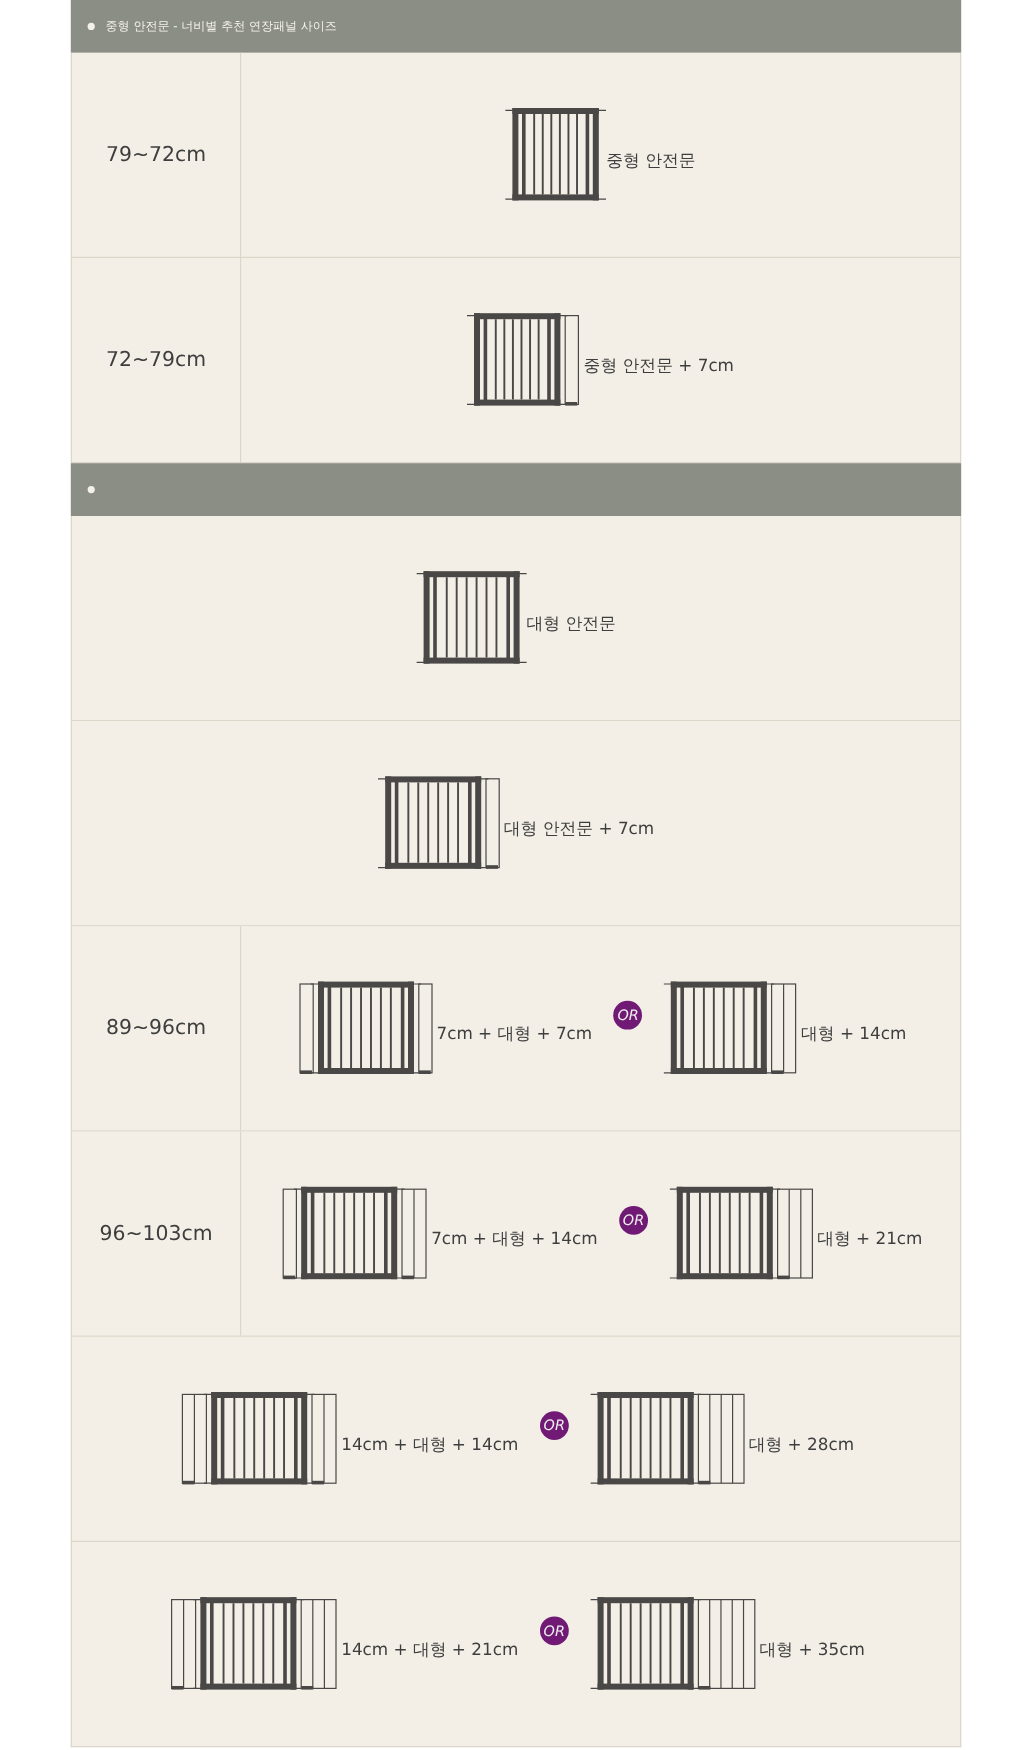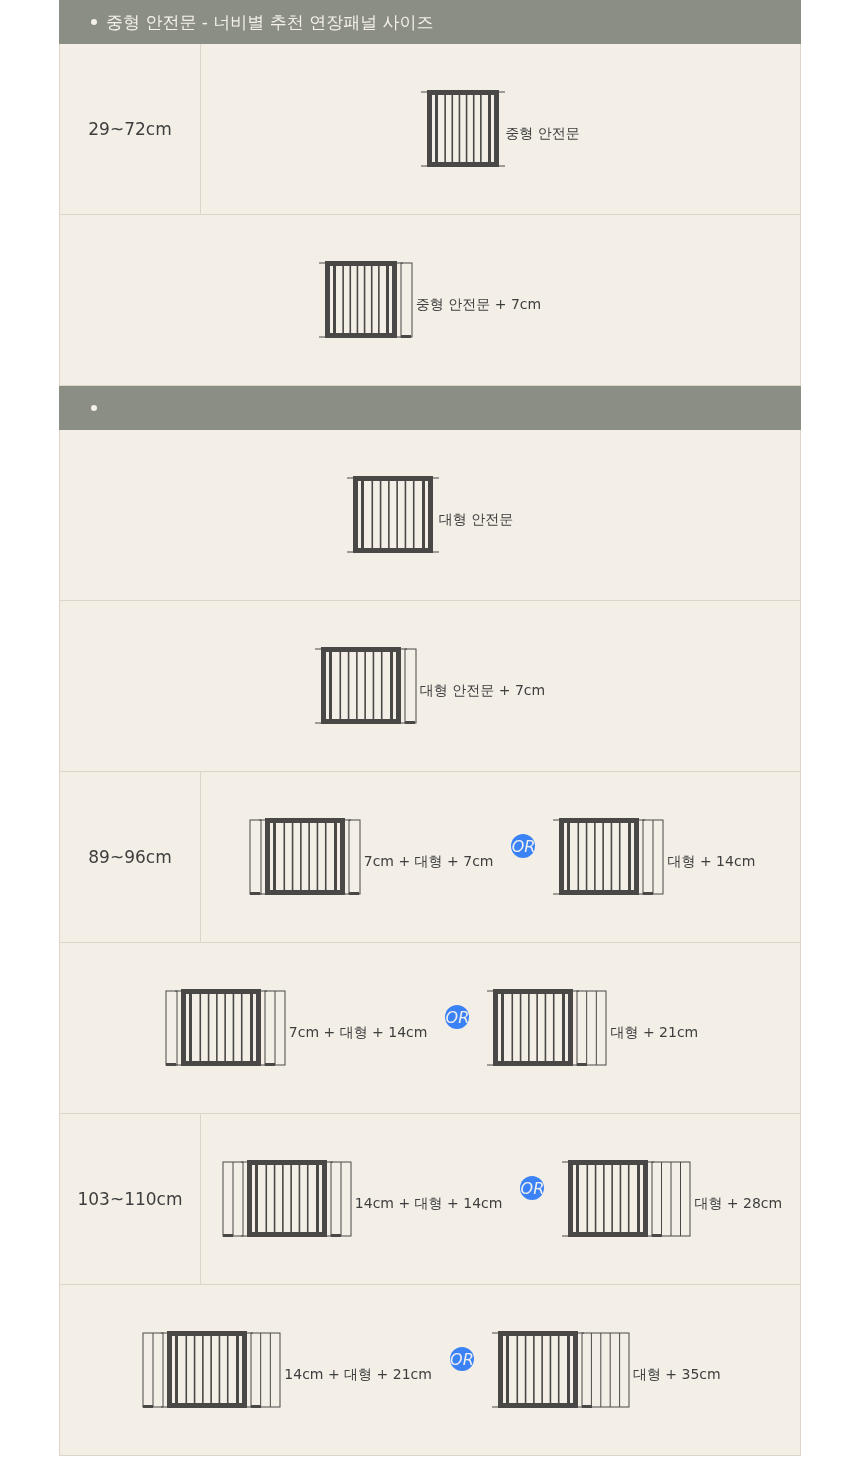--- a/index.html
+++ b/index.html
@@ -1,37 +1,37 @@
 <!DOCTYPE html>
 <html><head>
 <meta charset="utf-8">
 <style>
   html,body{margin:0;padding:0;background:#ffffff;}
   body{width:860px;height:1458px;position:relative;font-family:"DejaVu Sans","Liberation Sans",sans-serif;}
   .wrap{position:absolute;left:59px;top:0;width:742px;}
-  .sec-head{height:44px;background:#8a8e84;color:#f4f1ea;display:flex;align-items:center;padding-left:32px;font-size:17px;box-sizing:border-box;}
+  .sec-head{height:44px;background:#8a8e84;color:#f4f1ea;display:flex;align-items:center;padding-left:14px;font-size:10px;box-sizing:border-box;}
   .sec-head .dot{width:6px;height:6px;border-radius:50%;background:#f4f1ea;margin-right:9px;}
   .row{display:flex;height:171px;background:#f3efe7;border-left:1px solid #ddd5c8;border-right:1px solid #ddd5c8;border-bottom:1px solid #ddd5c8;box-sizing:border-box;}
   .size{width:141px;border-right:1px solid #ddd5c8;display:flex;align-items:center;justify-content:center;font-size:17px;color:#3e3e3e;box-sizing:border-box;}
   .illus{flex:1;display:flex;align-items:center;justify-content:center;gap:10px;}
   .opt{display:flex;flex-direction:row;align-items:center;}
   .cap{margin-top:10px;font-size:14px;color:#3e3e3e;}
-  .or{width:24px;height:24px;border-radius:50%;background:#3b82f6;color:#eee;font-size:16px;font-style:italic;display:flex;align-items:center;justify-content:center;margin:0 8px;margin-bottom:22px;}
+  .or{width:24px;height:24px;border-radius:50%;background:#701a75;color:#eee;font-size:12px;font-style:italic;display:flex;align-items:center;justify-content:center;margin:0 8px;margin-bottom:22px;}
   svg{display:block;}
 </style>
 </head>
 <body>
 
 <div class="wrap" id="wrap">
     <div class="sec-head">
       <span class="dot"></span>
       <span>중형 안전문 - 너비별 추천 연장패널 사이즈</span>
     </div>
     <div class="row">
-      <div class="size">29~72cm</div>
+      <div class="size">79~72cm</div>
       <div class="illus">
         <div class="opt">
           <div>
             <svg width="84" height="86" viewBox="0 0 84 86">
               <line x1="0" y1="6" x2="84" y2="6" stroke="#4a4846" stroke-width="1"></line>
               <line x1="0" y1="80" x2="84" y2="80" stroke="#4a4846" stroke-width="1"></line>
               <rect x="6" y="4" width="72" height="5" fill="#4a4846"></rect>
               <rect x="6" y="76" width="72" height="5" fill="#4a4846"></rect>
               <rect x="6" y="4" width="5" height="77" fill="#4a4846"></rect>
               <rect x="73" y="4" width="5" height="77" fill="#4a4846"></rect>
@@ -43,20 +43,21 @@
               <line x1="45.57142857142857" y1="9" x2="45.57142857142857" y2="76" stroke="#4a4846" stroke-width="1.6"></line>
               <line x1="52.714285714285715" y1="9" x2="52.714285714285715" y2="76" stroke="#4a4846" stroke-width="1.6"></line>
               <line x1="59.857142857142854" y1="9" x2="59.857142857142854" y2="76" stroke="#4a4846" stroke-width="1.6"></line>
             </svg>
           </div>
           <div class="cap">중형 안전문</div>
         </div>
       </div>
     </div>
     <div class="row">
+      <div class="size">72~79cm</div>
       <div class="illus">
         <div class="opt">
           <div>
             <svg width="97" height="86" viewBox="0 0 97 86">
               <rect x="82" y="6" width="11" height="74" fill="none" stroke="#4a4846" stroke-width="1"></rect>
               <rect x="82" y="78" width="10" height="3" fill="#4a4846"></rect>
               <line x1="0" y1="6" x2="84" y2="6" stroke="#4a4846" stroke-width="1"></line>
               <line x1="0" y1="80" x2="84" y2="80" stroke="#4a4846" stroke-width="1"></line>
               <rect x="6" y="4" width="72" height="5" fill="#4a4846"></rect>
               <rect x="6" y="76" width="72" height="5" fill="#4a4846"></rect>
@@ -180,20 +181,21 @@
               <line x1="50.142857142857146" y1="9" x2="50.142857142857146" y2="76" stroke="#4a4846" stroke-width="1.6"></line>
               <line x1="58.42857142857143" y1="9" x2="58.42857142857143" y2="76" stroke="#4a4846" stroke-width="1.6"></line>
               <line x1="66.71428571428572" y1="9" x2="66.71428571428572" y2="76" stroke="#4a4846" stroke-width="1.6"></line>
             </svg>
           </div>
           <div class="cap">대형 + 14cm</div>
         </div>
       </div>
     </div>
     <div class="row">
+      <div class="size">96~103cm</div>
       <div class="illus">
         <div class="opt">
           <div>
             <svg width="127" height="86" viewBox="0 0 127 86">
               <rect x="4" y="6" width="11" height="74" fill="none" stroke="#4a4846" stroke-width="1"></rect>
               <rect x="4" y="78" width="10" height="3" fill="#4a4846"></rect>
               <rect x="103" y="6" width="20" height="74" fill="none" stroke="#4a4846" stroke-width="1"></rect>
               <line x1="113" y1="6" x2="113" y2="80" stroke="#4a4846" stroke-width="1"></line>
               <rect x="103" y="78" width="10" height="3" fill="#4a4846"></rect>
               <line x1="13" y1="6" x2="105" y2="6" stroke="#4a4846" stroke-width="1"></line>
@@ -236,21 +238,20 @@
               <line x1="50.142857142857146" y1="9" x2="50.142857142857146" y2="76" stroke="#4a4846" stroke-width="1.6"></line>
               <line x1="58.42857142857143" y1="9" x2="58.42857142857143" y2="76" stroke="#4a4846" stroke-width="1.6"></line>
               <line x1="66.71428571428572" y1="9" x2="66.71428571428572" y2="76" stroke="#4a4846" stroke-width="1.6"></line>
             </svg>
           </div>
           <div class="cap">대형 + 21cm</div>
         </div>
       </div>
     </div>
     <div class="row">
-      <div class="size">103~110cm</div>
       <div class="illus">
         <div class="opt">
           <div>
             <svg width="136" height="86" viewBox="0 0 136 86">
               <rect x="4" y="6" width="20" height="74" fill="none" stroke="#4a4846" stroke-width="1"></rect>
               <line x1="14" y1="6" x2="14" y2="80" stroke="#4a4846" stroke-width="1"></line>
               <rect x="4" y="78" width="10" height="3" fill="#4a4846"></rect>
               <rect x="112" y="6" width="20" height="74" fill="none" stroke="#4a4846" stroke-width="1"></rect>
               <line x1="122" y1="6" x2="122" y2="80" stroke="#4a4846" stroke-width="1"></line>
               <rect x="112" y="78" width="10" height="3" fill="#4a4846"></rect>

